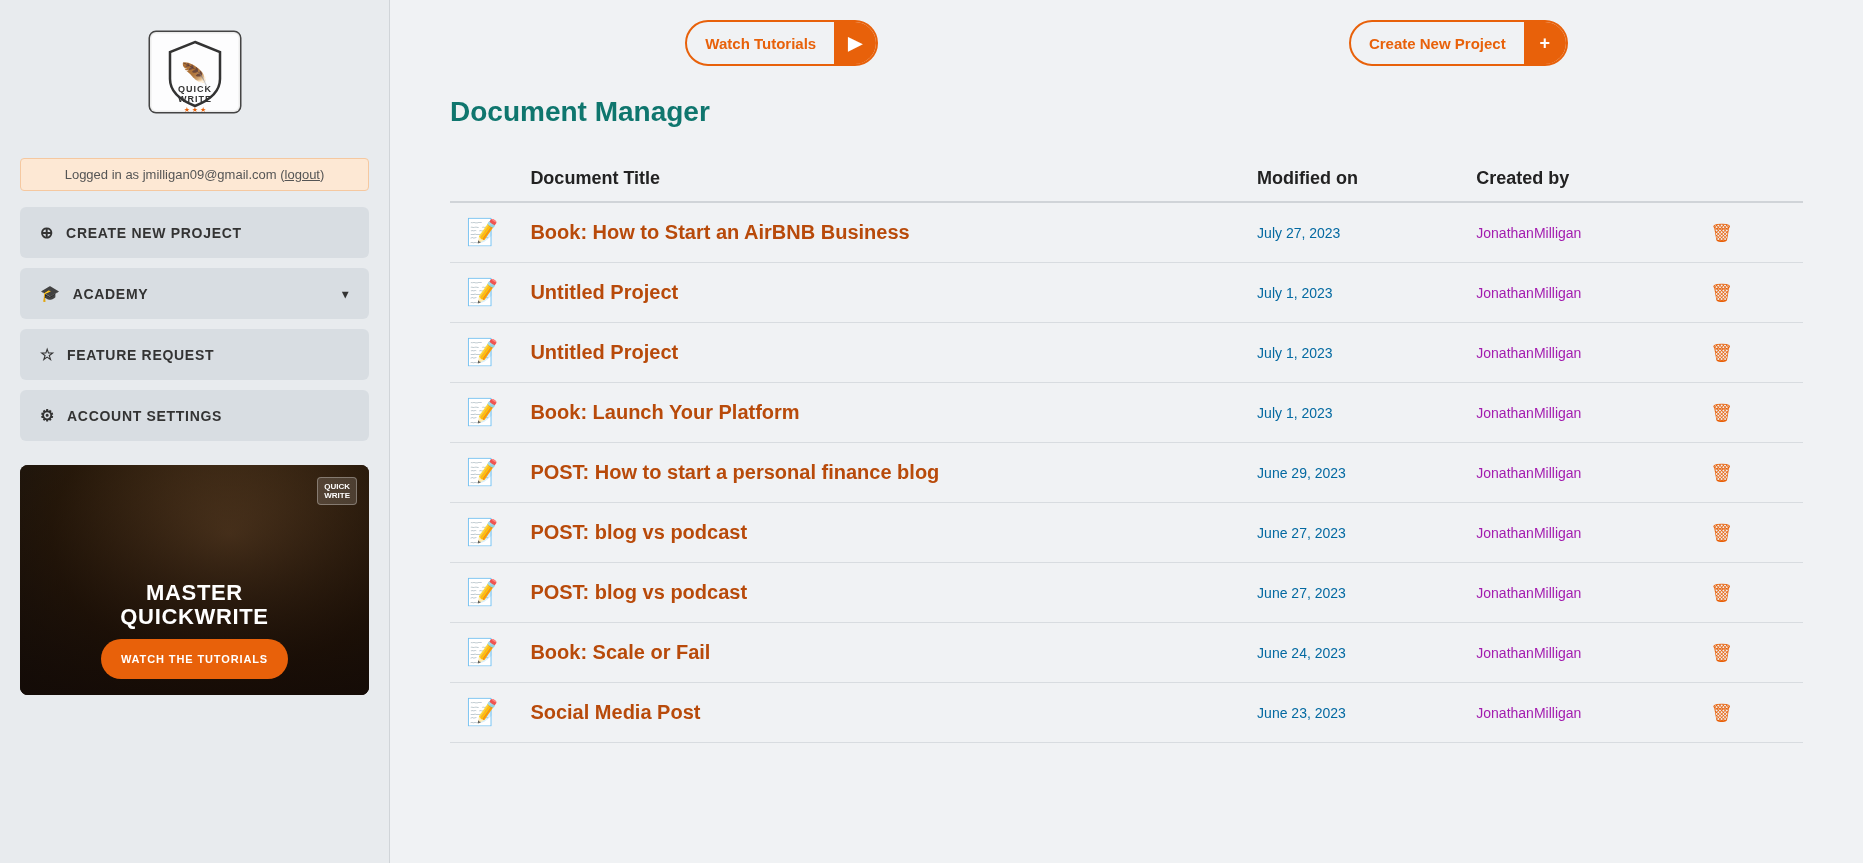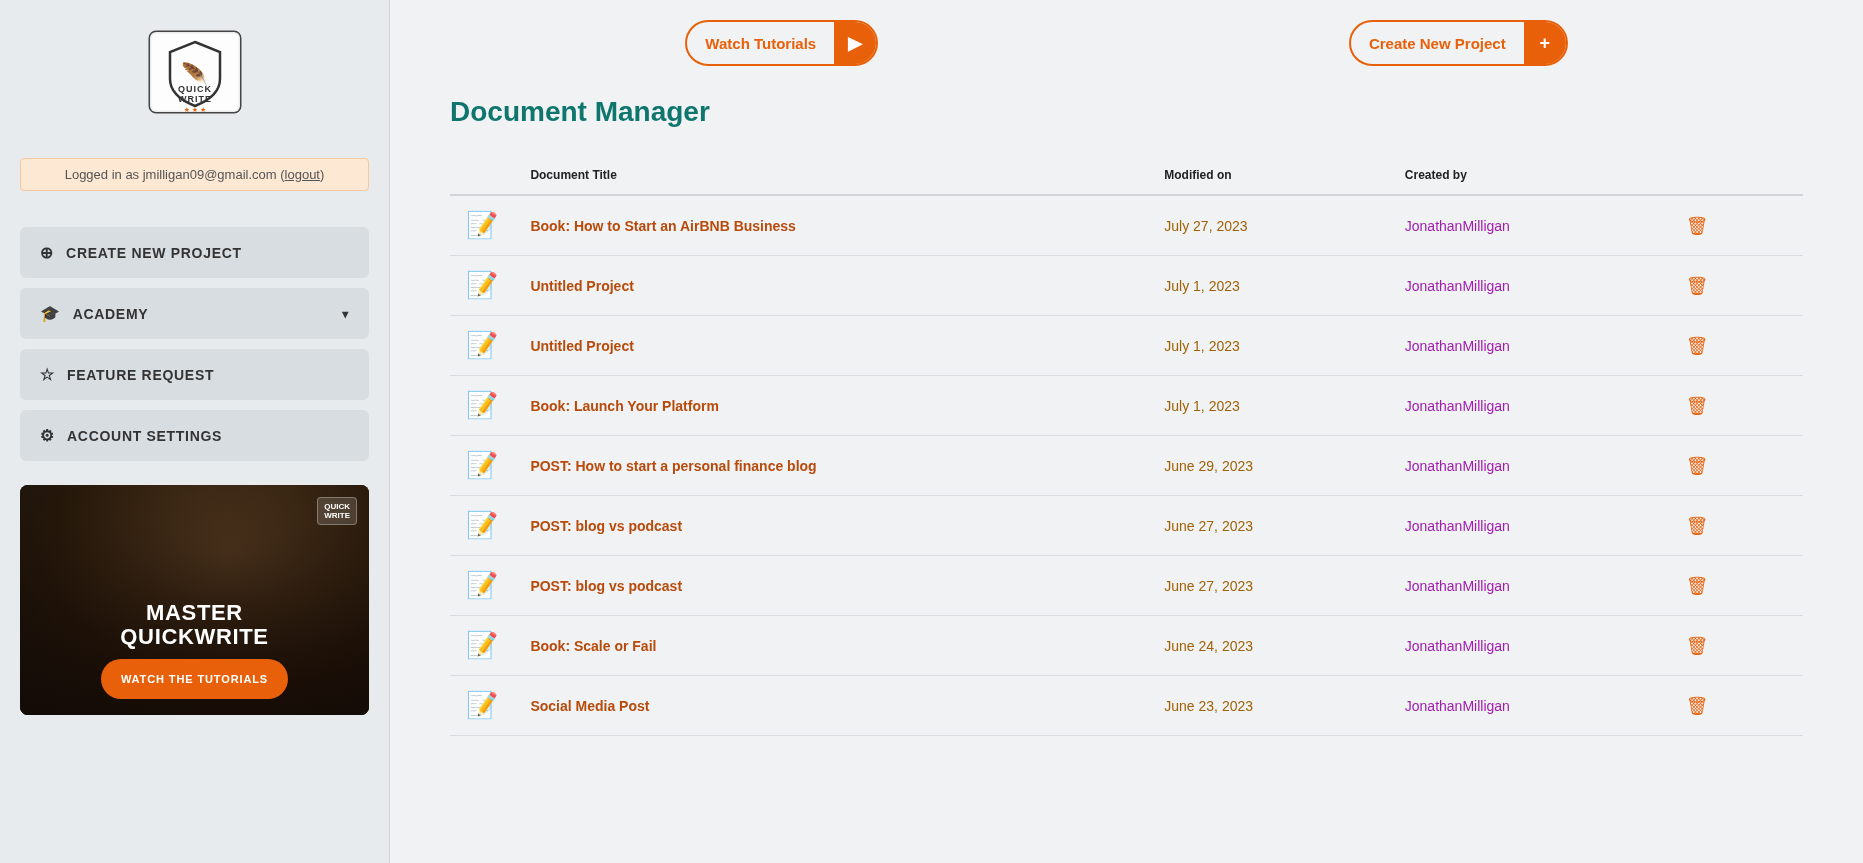--- a/index.html
+++ b/index.html
@@ -31,21 +31,21 @@
       height: 110px;
     }
 
     #login-info {
       background: #fde8d4;
       border: 1px solid #f5c8a0;
       border-radius: 4px;
       padding: 8px 14px;
       font-size: 13px;
       color: #555;
-      margin-bottom: 36px;
+      margin-bottom: 16px;
       width: 100%;
       text-align: center;
     }
     #login-info a {
       color: #555;
       text-decoration: underline;
       cursor: pointer;
     }
 
     .sidebar-nav {
@@ -202,21 +202,21 @@
       border-collapse: collapse;
     }
 
     #doc-table thead tr {
       border-bottom: 2px solid #d0d4d8;
     }
 
     #doc-table th {
       text-align: left;
       padding: 10px 16px 12px 16px;
-      font-size: 12px;
+      font-size: 18px;
       font-weight: 700;
       color: #222;
     }
     #doc-table th:first-child { width: 60px; }
 
     #doc-table tbody tr {
       border-bottom: 1px solid #d8dce0;
     }
 
     #doc-table td {
@@ -231,25 +231,25 @@
     }
     .doc-icon {
       font-size: 26px;
     }
 
     .doc-title-link {
       color: #b84a0a;
       font-weight: 600;
       text-decoration: none;
       cursor: pointer;
-      font-size: 14px;
+      font-size: 20px;
     }
 
     .doc-date {
-      color: #a16207;
+      color: #0369a1;
       font-size: 14px;
       white-space: nowrap;
     }
 
     .doc-creator {
       color: #a21caf;
       font-size: 14px;
     }
 
     .delete-btn {

